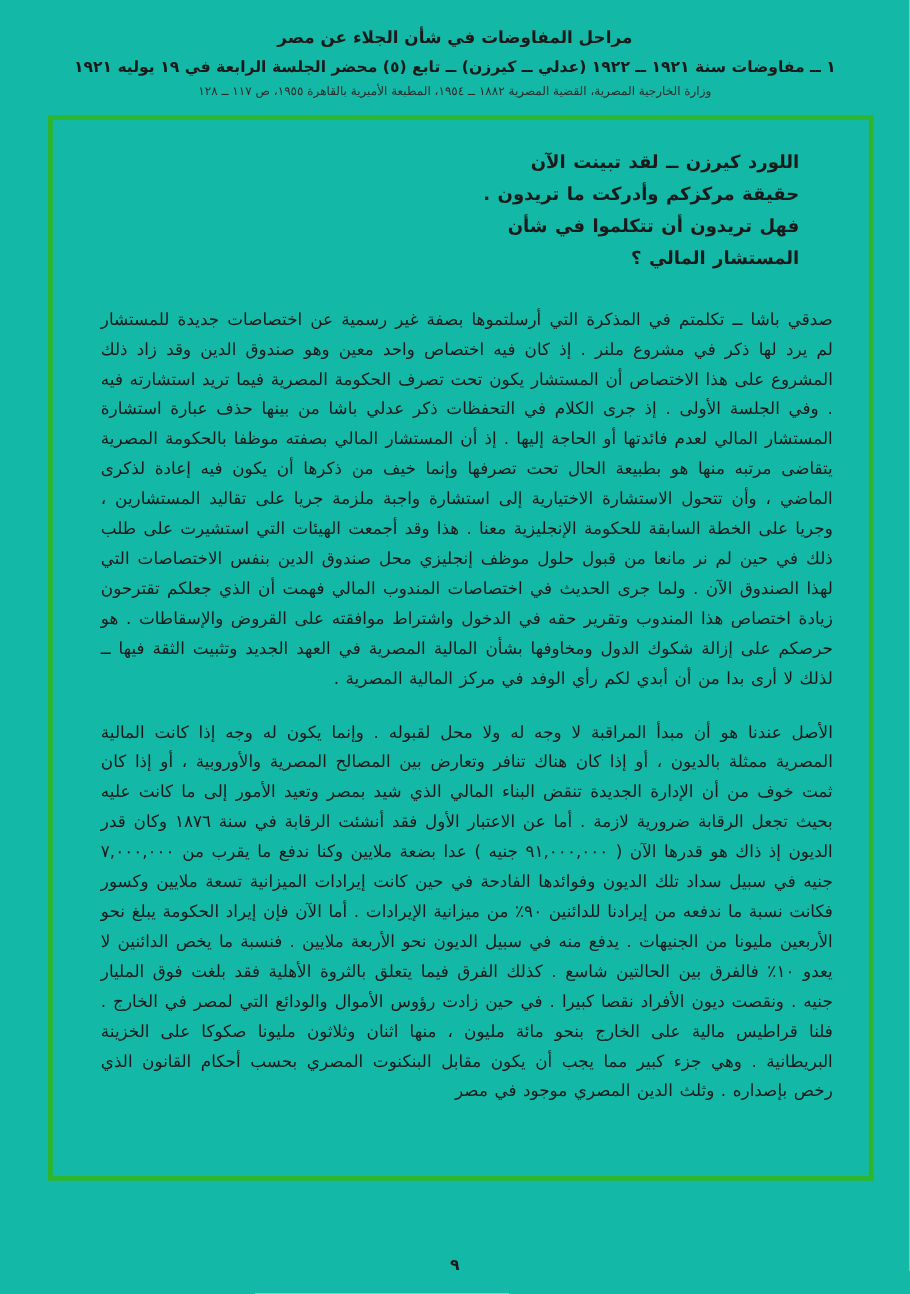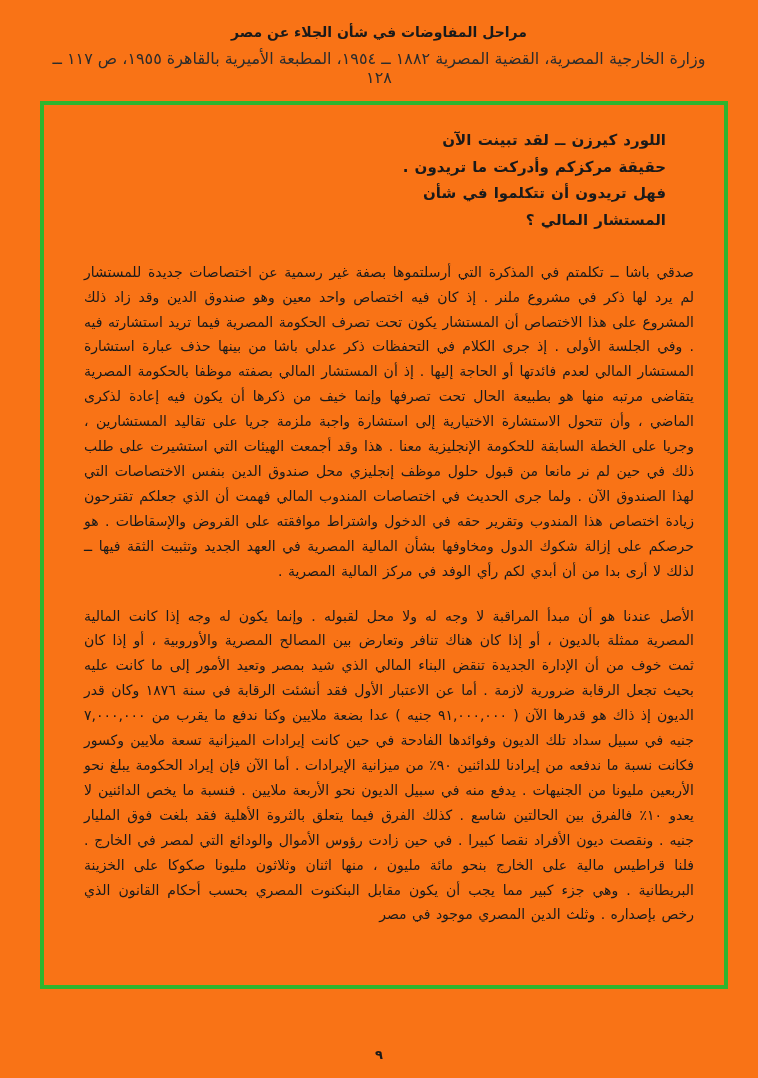--- a/index.html
+++ b/index.html
@@ -13,40 +13,40 @@
     position: relative;
     overflow: hidden;
     font-family: "DejaVu Sans", sans-serif;
     color: #1a1a1a;
     direction: rtl;
   }
   .scan-page {
     width: 100%;
     height: 100%;
     box-sizing: border-box;
-    background: #f97316;
+    background: #14b8a6;
   }
   .doc-header {
     padding-top: 24px;
     text-align: center;
   }
   .doc-title {
     font-size: 14px;
     font-weight: bold;
     letter-spacing: 0.5px;
     margin-bottom: 9px;
   }
   .doc-subtitle {
     font-size: 13px;
     font-weight: bold;
     margin-bottom: 7px;
     padding: 0 60px;
   }
   .doc-source {
-    font-size: 16px;
+    font-size: 10px;
     color: #2c2c2c;
     margin-bottom: 14px;
     padding: 0 39px;
   }
   .highlight-box {
     margin: 0 30px 0 40px;
     height: 888px;
     box-sizing: border-box;
     border: 4px solid var(--highlight_border, #2eb52e);
     padding: 22px 30px 36px 40px;
@@ -78,20 +78,21 @@
     font-weight: bold;
   }
 </style>
 </head>
 <body>
 
 <div class="scan-page">
 
   <div class="doc-header">
     <div class="doc-title">مراحل المفاوضات في شأن الجلاء عن مصر</div>
+    <div class="doc-subtitle">١ ــ مفاوضات سنة ١٩٢١ ــ ١٩٢٢ (عدلي ــ كيرزن) ــ تابع (٥) محضر الجلسة الرابعة في ١٩ يوليه ١٩٢١</div>
     <div class="doc-source">وزارة الخارجية المصرية، القضية المصرية ١٨٨٢ ــ ١٩٥٤، المطبعة الأميرية بالقاهرة ١٩٥٥، ص ١١٧ ــ ١٢٨</div>
   </div>
 
   <div class="highlight-box">
     <p class="para para-opening">اللورد كيرزن ــ لقد تبينت الآن حقيقة مركزكم وأدركت ما تريدون . فهل تريدون أن تتكلموا في شأن المستشار المالي ؟</p>
     <p class="para">صدقي باشا ــ تكلمتم في المذكرة التي أرسلتموها بصفة غير رسمية عن اختصاصات جديدة للمستشار لم يرد لها ذكر في مشروع ملنر . إذ كان فيه اختصاص واحد معين وهو صندوق الدين وقد زاد ذلك المشروع على هذا الاختصاص أن المستشار يكون تحت تصرف الحكومة المصرية فيما تريد استشارته فيه . وفي الجلسة الأولى . إذ جرى الكلام في التحفظات ذكر عدلي باشا من بينها حذف عبارة استشارة المستشار المالي لعدم فائدتها أو الحاجة إليها . إذ أن المستشار المالي بصفته موظفا بالحكومة المصرية يتقاضى مرتبه منها هو بطبيعة الحال تحت تصرفها وإنما خيف من ذكرها أن يكون فيه إعادة لذكرى الماضي ، وأن تتحول الاستشارة الاختيارية إلى استشارة واجبة ملزمة جريا على تقاليد المستشارين ، وجريا على الخطة السابقة للحكومة الإنجليزية معنا . هذا وقد أجمعت الهيئات التي استشيرت على طلب ذلك في حين لم نر مانعا من قبول حلول موظف إنجليزي محل صندوق الدين بنفس الاختصاصات التي لهذا الصندوق الآن . ولما جرى الحديث في اختصاصات المندوب المالي فهمت أن الذي جعلكم تقترحون زيادة اختصاص هذا المندوب وتقرير حقه في الدخول واشتراط موافقته على القروض والإسقاطات . هو حرصكم على إزالة شكوك الدول ومخاوفها بشأن المالية المصرية في العهد الجديد وتثبيت الثقة فيها ــ لذلك لا أرى بدا من أن أبدي لكم رأي الوفد في مركز المالية المصرية .</p>
     <p class="para">الأصل عندنا هو أن مبدأ المراقبة لا وجه له ولا محل لقبوله . وإنما يكون له وجه إذا كانت المالية المصرية ممثلة بالديون ، أو إذا كان هناك تنافر وتعارض بين المصالح المصرية والأوروبية ، أو إذا كان ثمت خوف من أن الإدارة الجديدة تنقض البناء المالي الذي شيد بمصر وتعيد الأمور إلى ما كانت عليه بحيث تجعل الرقابة ضرورية لازمة . أما عن الاعتبار الأول فقد أنشئت الرقابة في سنة ١٨٧٦ وكان قدر الديون إذ ذاك هو قدرها الآن ( ٩١,٠٠٠,٠٠٠ جنيه ) عدا بضعة ملايين وكنا ندفع ما يقرب من ٧,٠٠٠,٠٠٠ جنيه في سبيل سداد تلك الديون وفوائدها الفادحة في حين كانت إيرادات الميزانية تسعة ملايين وكسور فكانت نسبة ما ندفعه من إيرادنا للدائنين ٩٠٪ من ميزانية الإيرادات . أما الآن فإن إيراد الحكومة يبلغ نحو الأربعين مليونا من الجنيهات . يدفع منه في سبيل الديون نحو الأربعة ملايين . فنسبة ما يخص الدائنين لا يعدو ١٠٪ فالفرق بين الحالتين شاسع . كذلك الفرق فيما يتعلق بالثروة الأهلية فقد بلغت فوق المليار جنيه . ونقصت ديون الأفراد نقصا كبيرا . في حين زادت رؤوس الأموال والودائع التي لمصر في الخارج . فلنا قراطيس مالية على الخارج بنحو مائة مليون ، منها اثنان وثلاثون مليونا صكوكا على الخزينة البريطانية . وهي جزء كبير مما يجب أن يكون مقابل البنكنوت المصري بحسب أحكام القانون الذي رخص بإصداره . وثلث الدين المصري موجود في مصر</p>
   </div>
 
   <div class="doc-footer">

